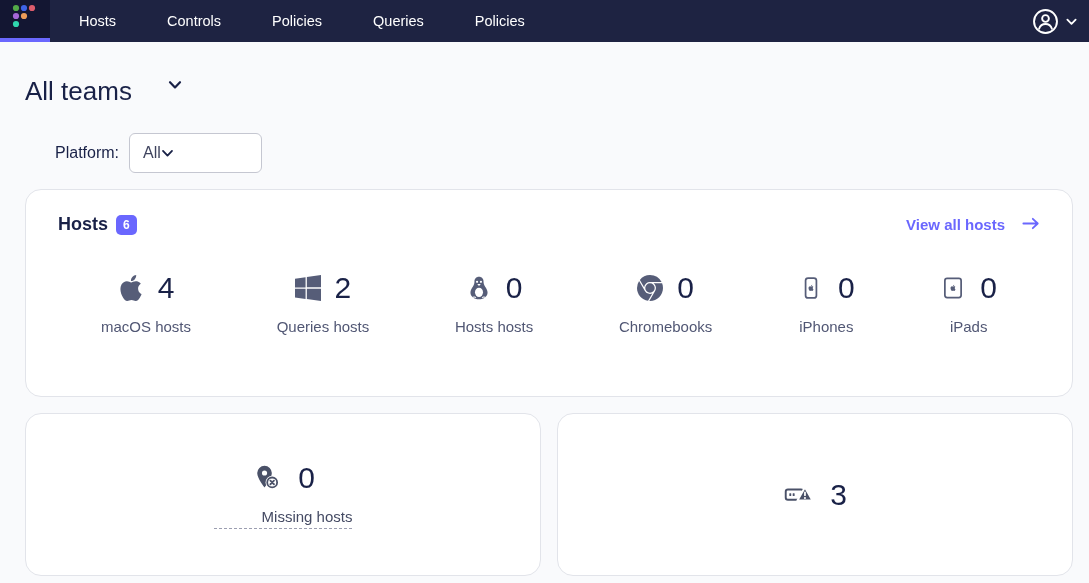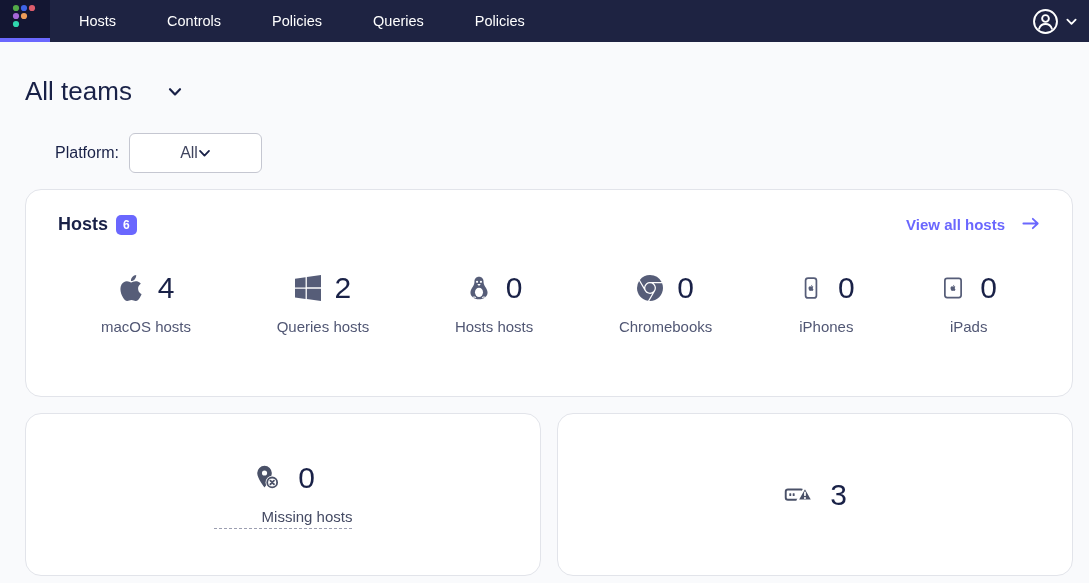--- a/index.html
+++ b/index.html
@@ -18,28 +18,28 @@
     display:flex; align-items:center; justify-content:center;
     cursor:pointer; flex:0 0 auto;
   }
   .nav-links { display:flex; margin-left:29px; gap:51px; }
   .nav-link { color:#FFFFFF; font-size:14.5px; cursor:pointer; white-space:nowrap; }
   .nav-right { margin-left:auto; display:flex; align-items:center; gap:7px; padding-right:12px; cursor:pointer; }
   .avatar-wrap { width:27px; height:27px; }
   .chev { display:inline-block; }
   
   main { padding:0 16px 0 25px; }
-  .team-header { margin-top:34px; display:flex; align-items:center; gap:36px; cursor:pointer; width:max-content; }
+  .team-header { margin-top:34px; display:flex; align-items:flex-start; gap:36px; cursor:pointer; width:max-content; }
   .team-title { font-size:26px; font-weight:400; color:#192147; }
   .platform-row { margin-top:26px; display:flex; align-items:center; gap:10px;margin-left:30px; }
   .platform-label { font-size:16px; color:#192147; }
   .select {
     width:133px; height:40px; background:#FFFFFF;
     border:1px solid #C5C7D1; border-radius:6px;
-    display:flex; align-items:center; justify-content:center;
+    display:flex; align-items:center; justify-content:flex-start;
     padding:0 13px; font-size:16px; color:#3F445E; cursor:pointer;
   }
   
   .card {
     background:#FFFFFF; border:1px solid #E2E4EA; border-radius:16px;
   }
   .hosts-card { margin-top:16px; height:208px; padding:24px 32px; }
   .hosts-card-header { display:flex; align-items:center; }
   .hosts-title { font-size:18px; font-weight:bold; }
   .count-badge {

